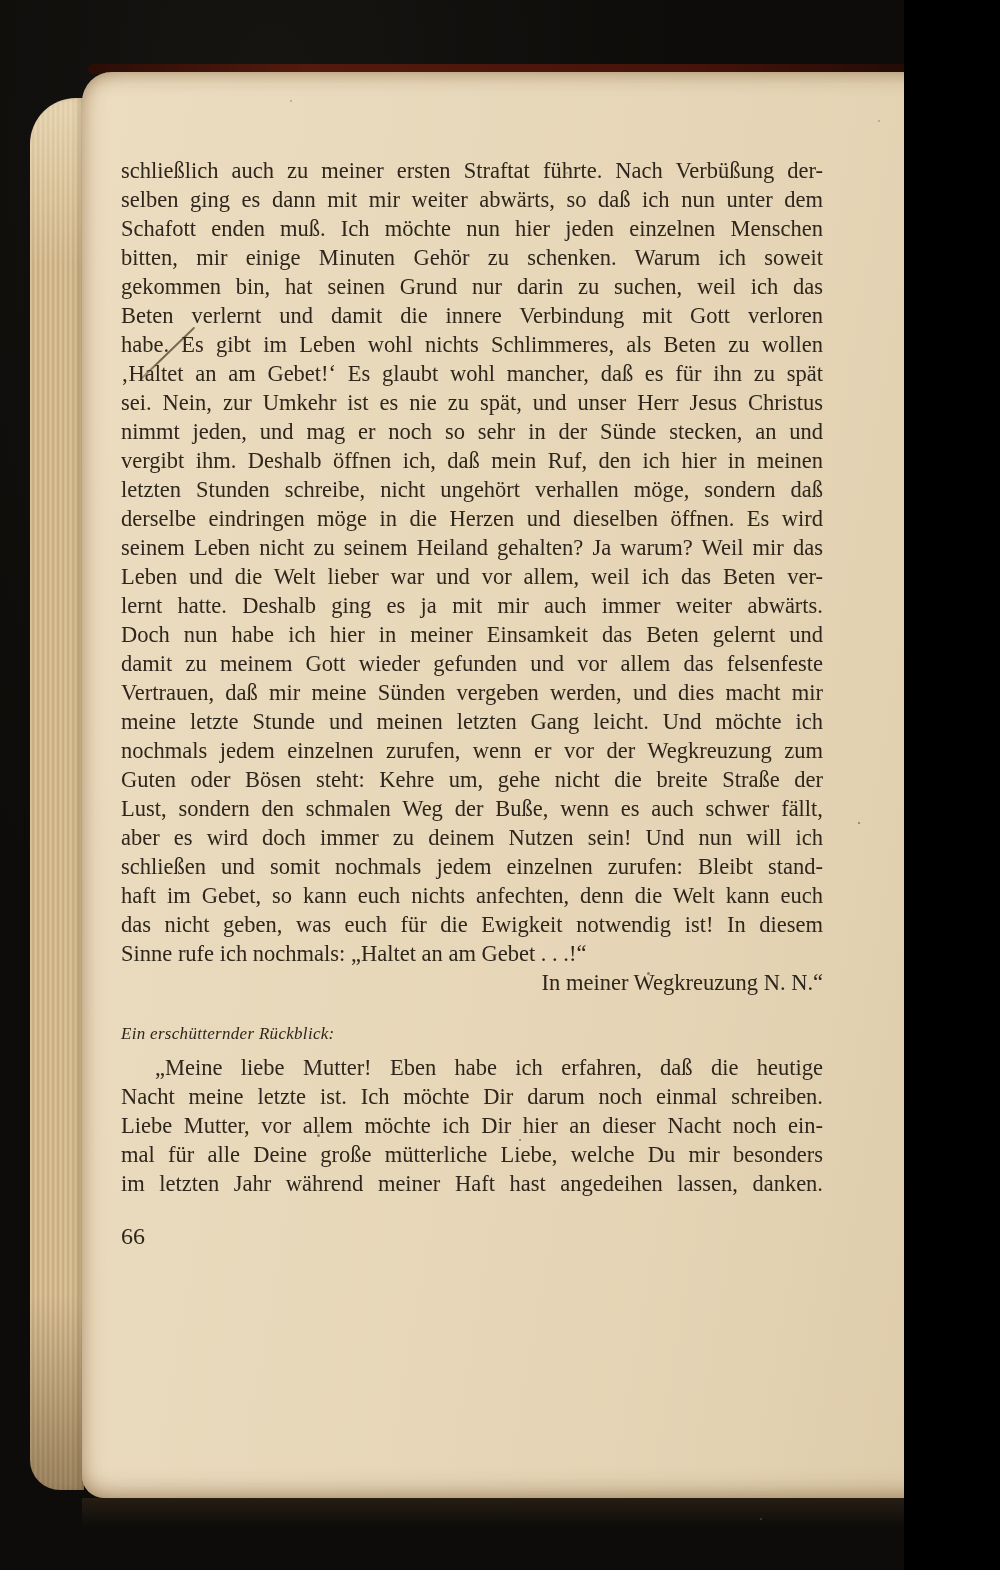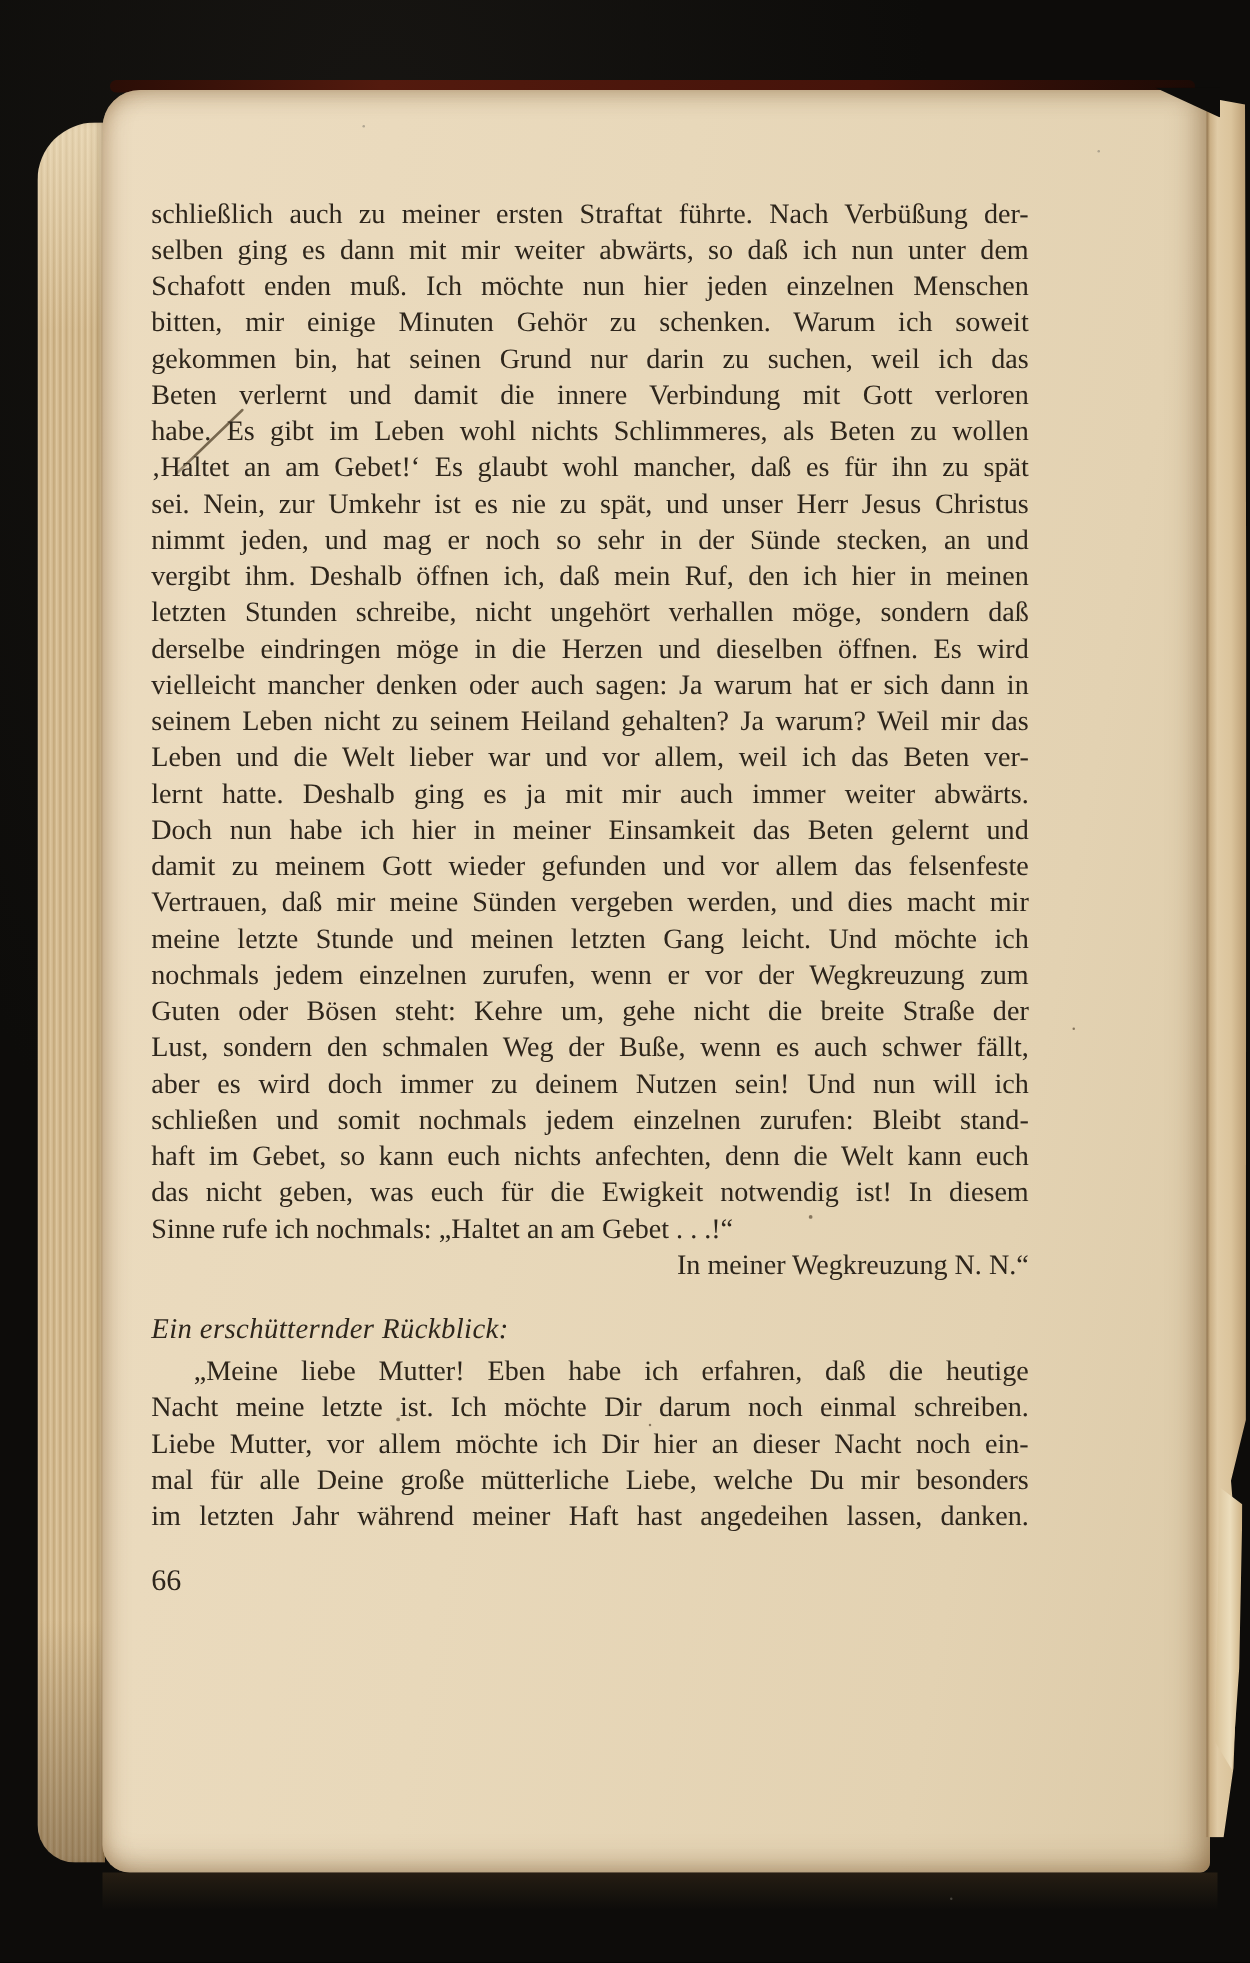--- a/index.html
+++ b/index.html
@@ -1,18 +1,18 @@
 <!DOCTYPE html>
 <html lang="de"><head>
 <meta charset="utf-8">
 <style>
   html, body { margin: 0; padding: 0; background: #000; }
   .scan {
     position: relative;
-    width: 1000px;
+    width: 904px;
     height: 1570px;
     overflow: hidden;
     background:
       radial-gradient(ellipse at 30% 10%, #171512 0%, rgba(0,0,0,0) 45%),
       #0d0c0a;
     font-family: "Liberation Serif", serif;
   }
 
   
   .edge-stack {
@@ -100,21 +100,21 @@
     font-size: 22.5px;
     line-height: 29px;
     color: #2e261c;
     text-rendering: optimizeLegibility;
   }
   .tline { text-align: justify; text-align-last: justify; }
   .tline.ragged { text-align: right; text-align-last: left; }
   .tline.sig { text-align: right; text-align-last: right; }
   .heading {
     font-style: italic;
-    font-size: 23px;
+    font-size: 17px;
     line-height: 29px;
     margin-top: 22px;
     margin-bottom: 5px;
     letter-spacing: .3px;
   }
   .para2 .tline:first-child { text-indent: 34px; }
   .pagenum {
     margin-top: 24px;
     font-size: 24px;
     text-align: left;
@@ -148,21 +148,20 @@
         <div class="tline">bitten, mir einige Minuten Gehör zu schenken. Warum ich soweit</div>
         <div class="tline">gekommen bin, hat seinen Grund nur darin zu suchen, weil ich das</div>
         <div class="tline">Beten verlernt und damit die innere Verbindung mit Gott verloren</div>
         <div class="tline">habe. Es gibt im Leben wohl nichts Schlimmeres, als Beten zu wollen</div>
         <div class="tline">‚Haltet an am Gebet!‘ Es glaubt wohl mancher, daß es für ihn zu spät</div>
         <div class="tline">sei. Nein, zur Umkehr ist es nie zu spät, und unser Herr Jesus Christus</div>
         <div class="tline">nimmt jeden, und mag er noch so sehr in der Sünde stecken, an und</div>
         <div class="tline">vergibt ihm. Deshalb öffnen ich, daß mein Ruf, den ich hier in meinen</div>
         <div class="tline">letzten Stunden schreibe, nicht ungehört verhallen möge, sondern daß</div>
         <div class="tline">derselbe eindringen möge in die Herzen und dieselben öffnen. Es wird</div>
-        <div class="tline">vielleicht mancher denken oder auch sagen: Ja warum hat er sich dann in</div>
         <div class="tline">seinem Leben nicht zu seinem Heiland gehalten? Ja warum? Weil mir das</div>
         <div class="tline">Leben und die Welt lieber war und vor allem, weil ich das Beten ver-</div>
         <div class="tline">lernt hatte. Deshalb ging es ja mit mir auch immer weiter abwärts.</div>
         <div class="tline">Doch nun habe ich hier in meiner Einsamkeit das Beten gelernt und</div>
         <div class="tline">damit zu meinem Gott wieder gefunden und vor allem das felsenfeste</div>
         <div class="tline">Vertrauen, daß mir meine Sünden vergeben werden, und dies macht mir</div>
         <div class="tline">meine letzte Stunde und meinen letzten Gang leicht. Und möchte ich</div>
         <div class="tline">nochmals jedem einzelnen zurufen, wenn er vor der Wegkreuzung zum</div>
         <div class="tline">Guten oder Bösen steht: Kehre um, gehe nicht die breite Straße der</div>
         <div class="tline">Lust, sondern den schmalen Weg der Buße, wenn es auch schwer fällt,</div>

